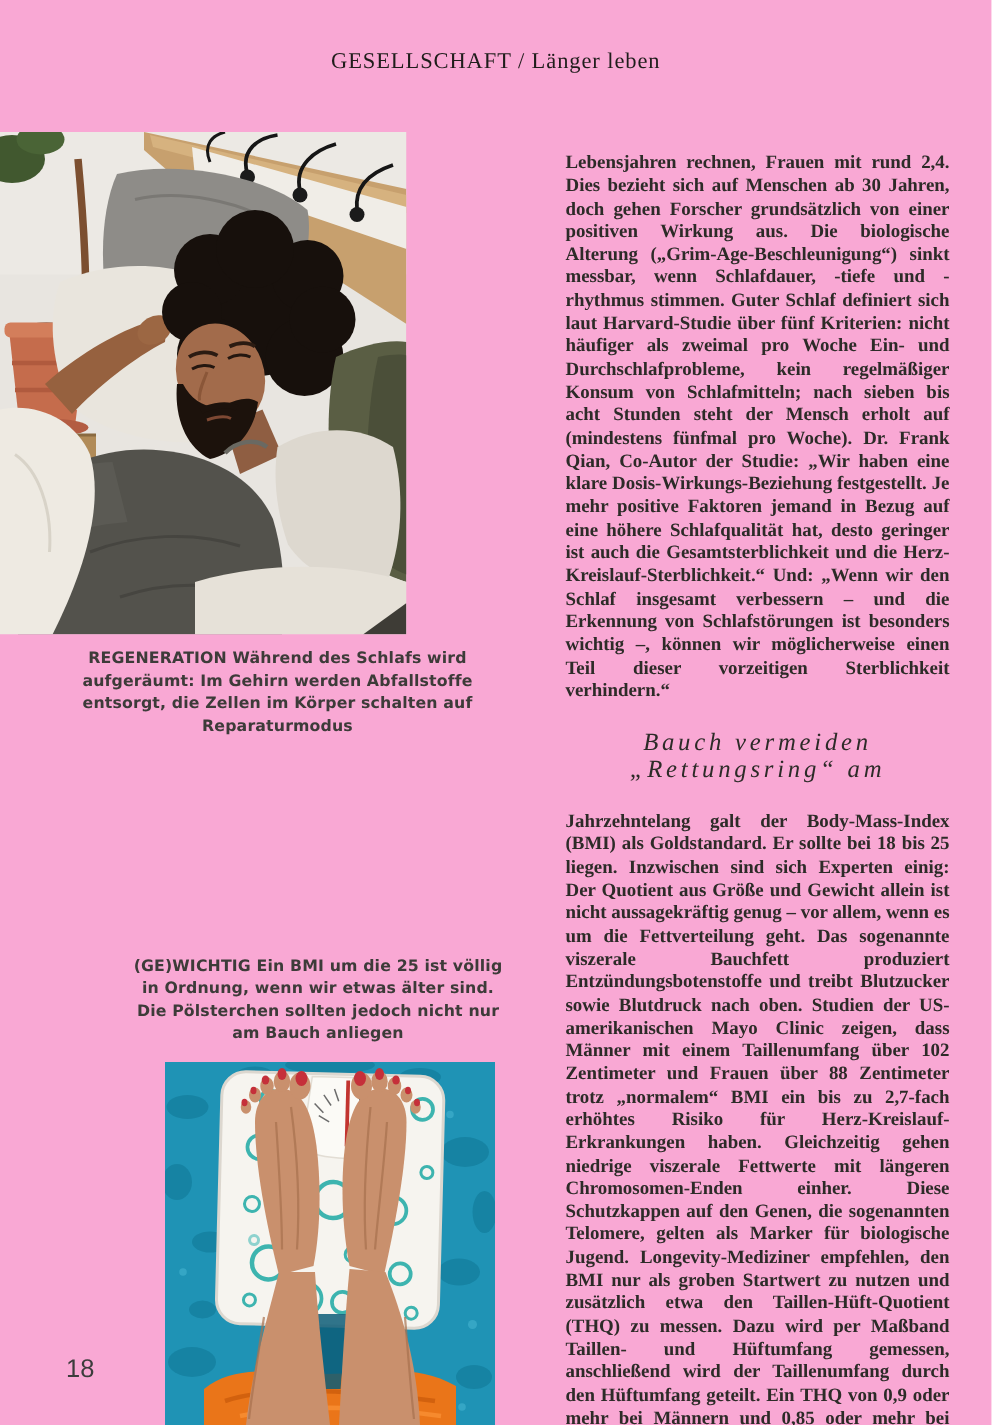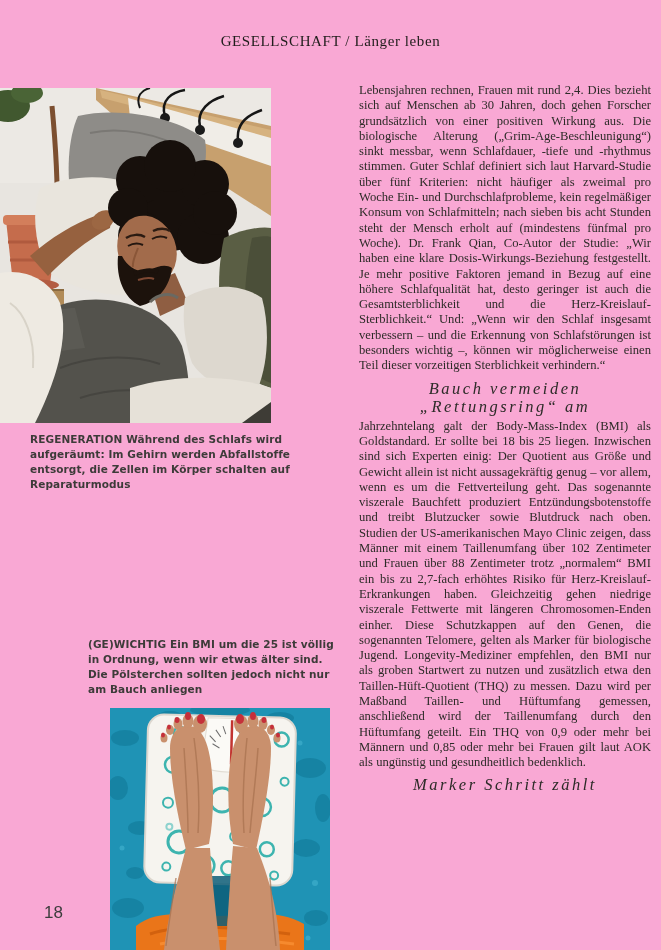--- a/index.html
+++ b/index.html
@@ -10,33 +10,33 @@
   .header {
     position:absolute; top:33px; left:0; width:661px; text-align:center;
     font-size:15px; letter-spacing:0.6px; color:#1f1d1b;
   }
   .photo { position:absolute; overflow:hidden; }
   .photo svg { display:block; width:100%; height:100%; }
   .photo1 { left:0; top:88px; width:271px; height:335px; }
   .photo2 { left:110px; top:708px; width:220px; height:242px; }
   .caption {
     position:absolute; font-family:"DejaVu Sans", sans-serif; font-weight:700;
-    font-size:10.5px; line-height:15px; color:#3d3b39; 
+    font-size:10.5px; line-height:15px; color:#3d3b39; text-align:center;
     letter-spacing:0.1px;
   }
   .caption1 { left:30px; top:432px; width:310px; }
   .caption2 { left:88px; top:637px; width:248px; }
   .pagenum {
     position:absolute; left:44px; top:903px;
     font-family:Liberation Sans, sans-serif; font-size:17px; color:#3c3c3c;
   }
   .column { position:absolute; left:359px; top:83px; width:292px; color:#2d2b28; }
   .bodytext {
-    margin:0; font-size:12.6px; line-height:15.3px; text-align:justify;
-    hyphens:auto; -webkit-hyphens:auto;
+    margin:18px; font-size:12.6px; line-height:15.3px; text-align:justify;
+    hyphens:auto;font-weight:bold; -webkit-hyphens:auto;
   }
   .heading {
     margin:6px 0 3px 0; font-size:16.5px; font-style:italic; font-weight:normal;
     letter-spacing:2.5px; text-align:center; line-height:18px; color:#2d2b28;
   }
   .heading .hl { display:block; }
 </style>
 </head>
 <body>
 

